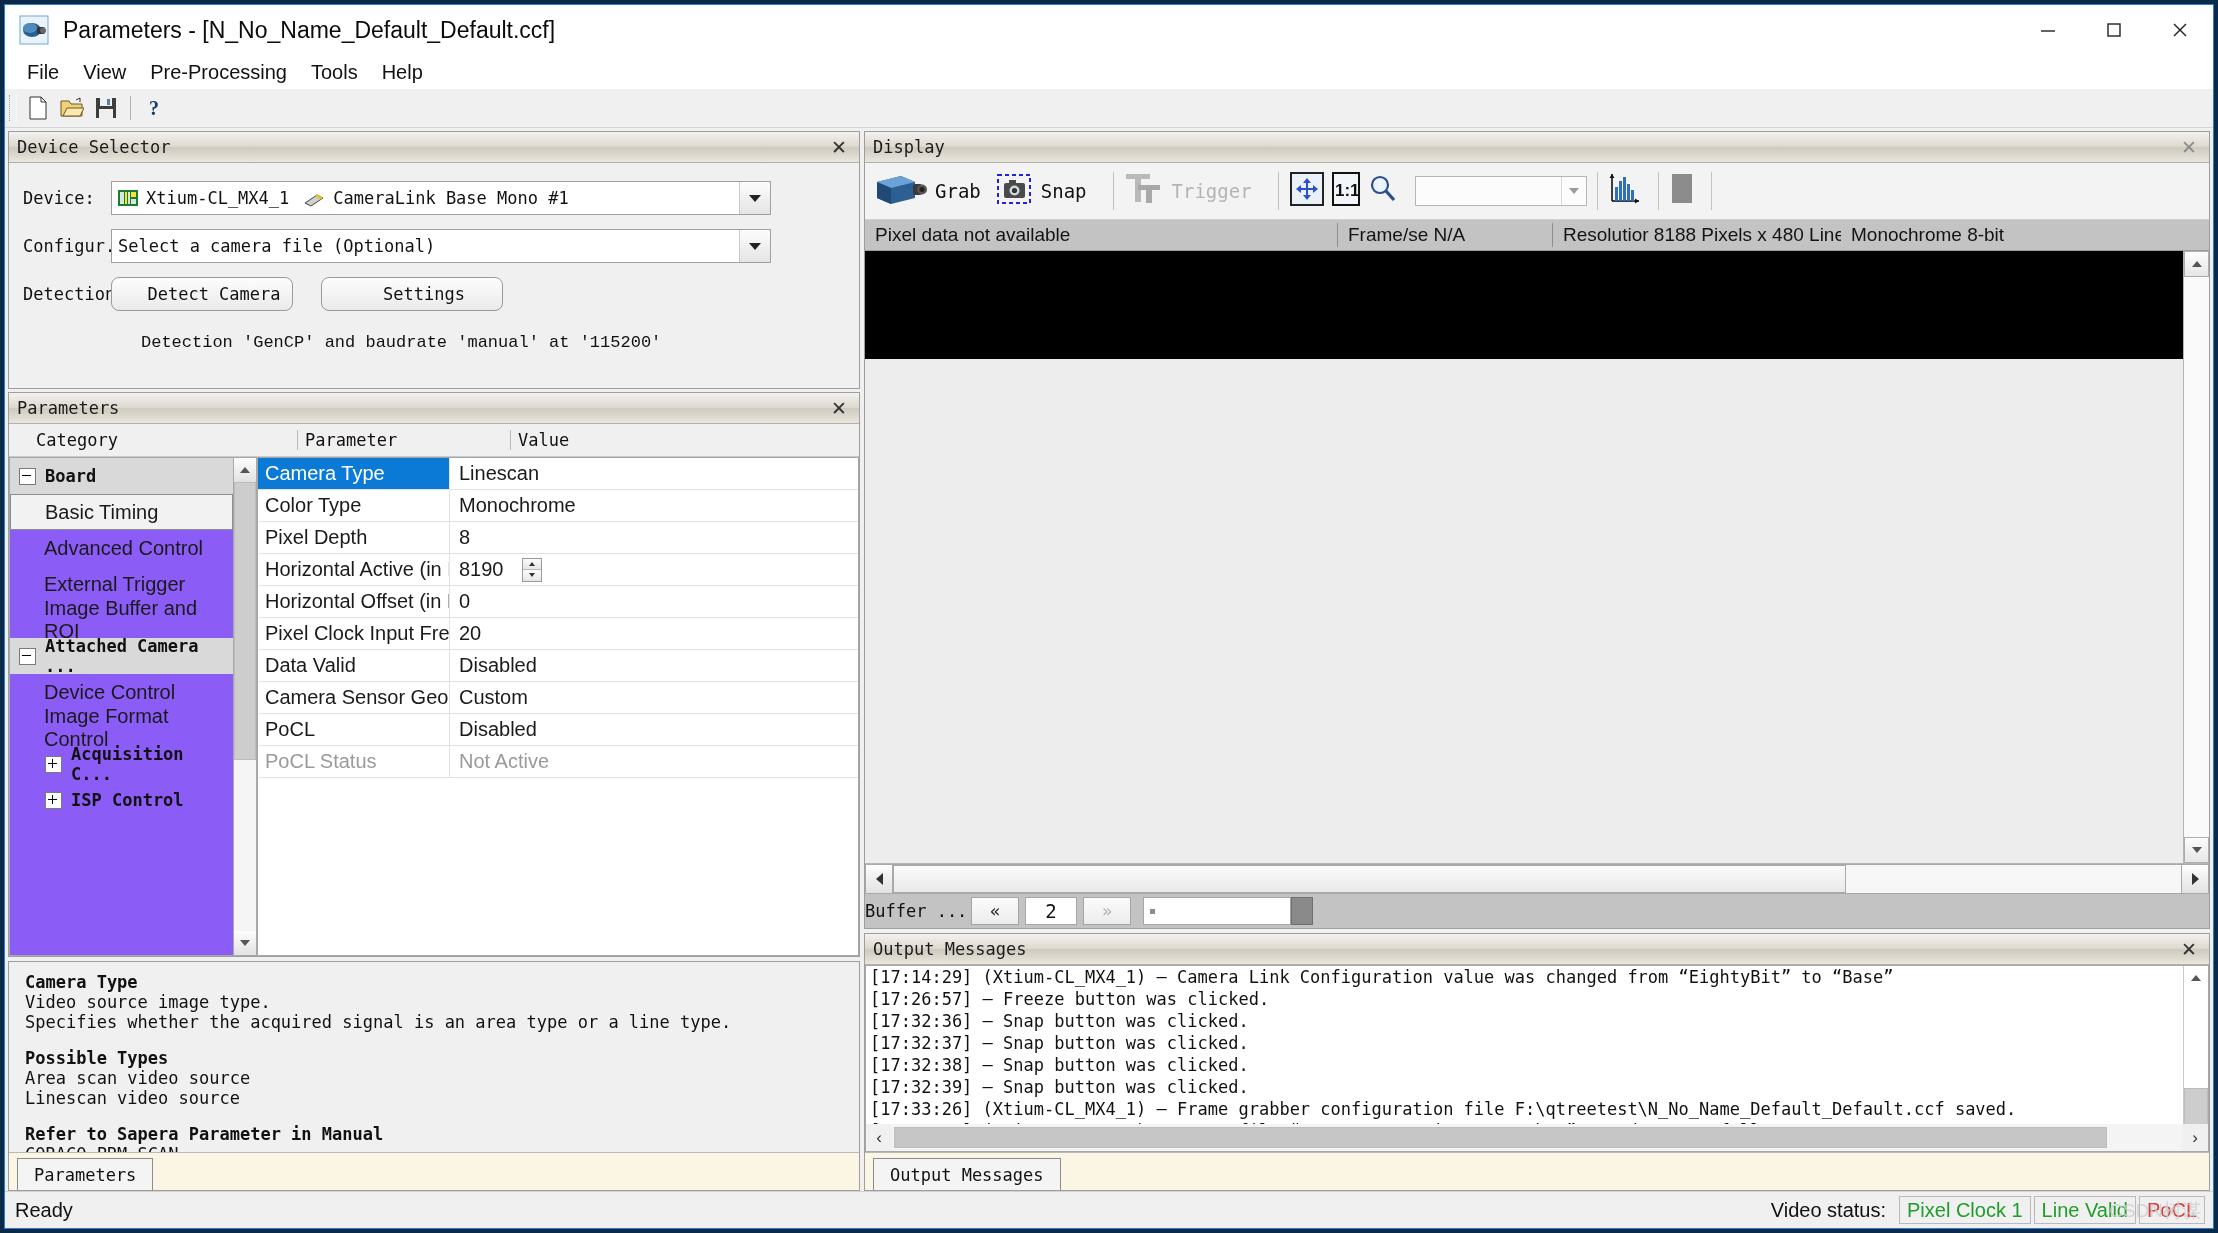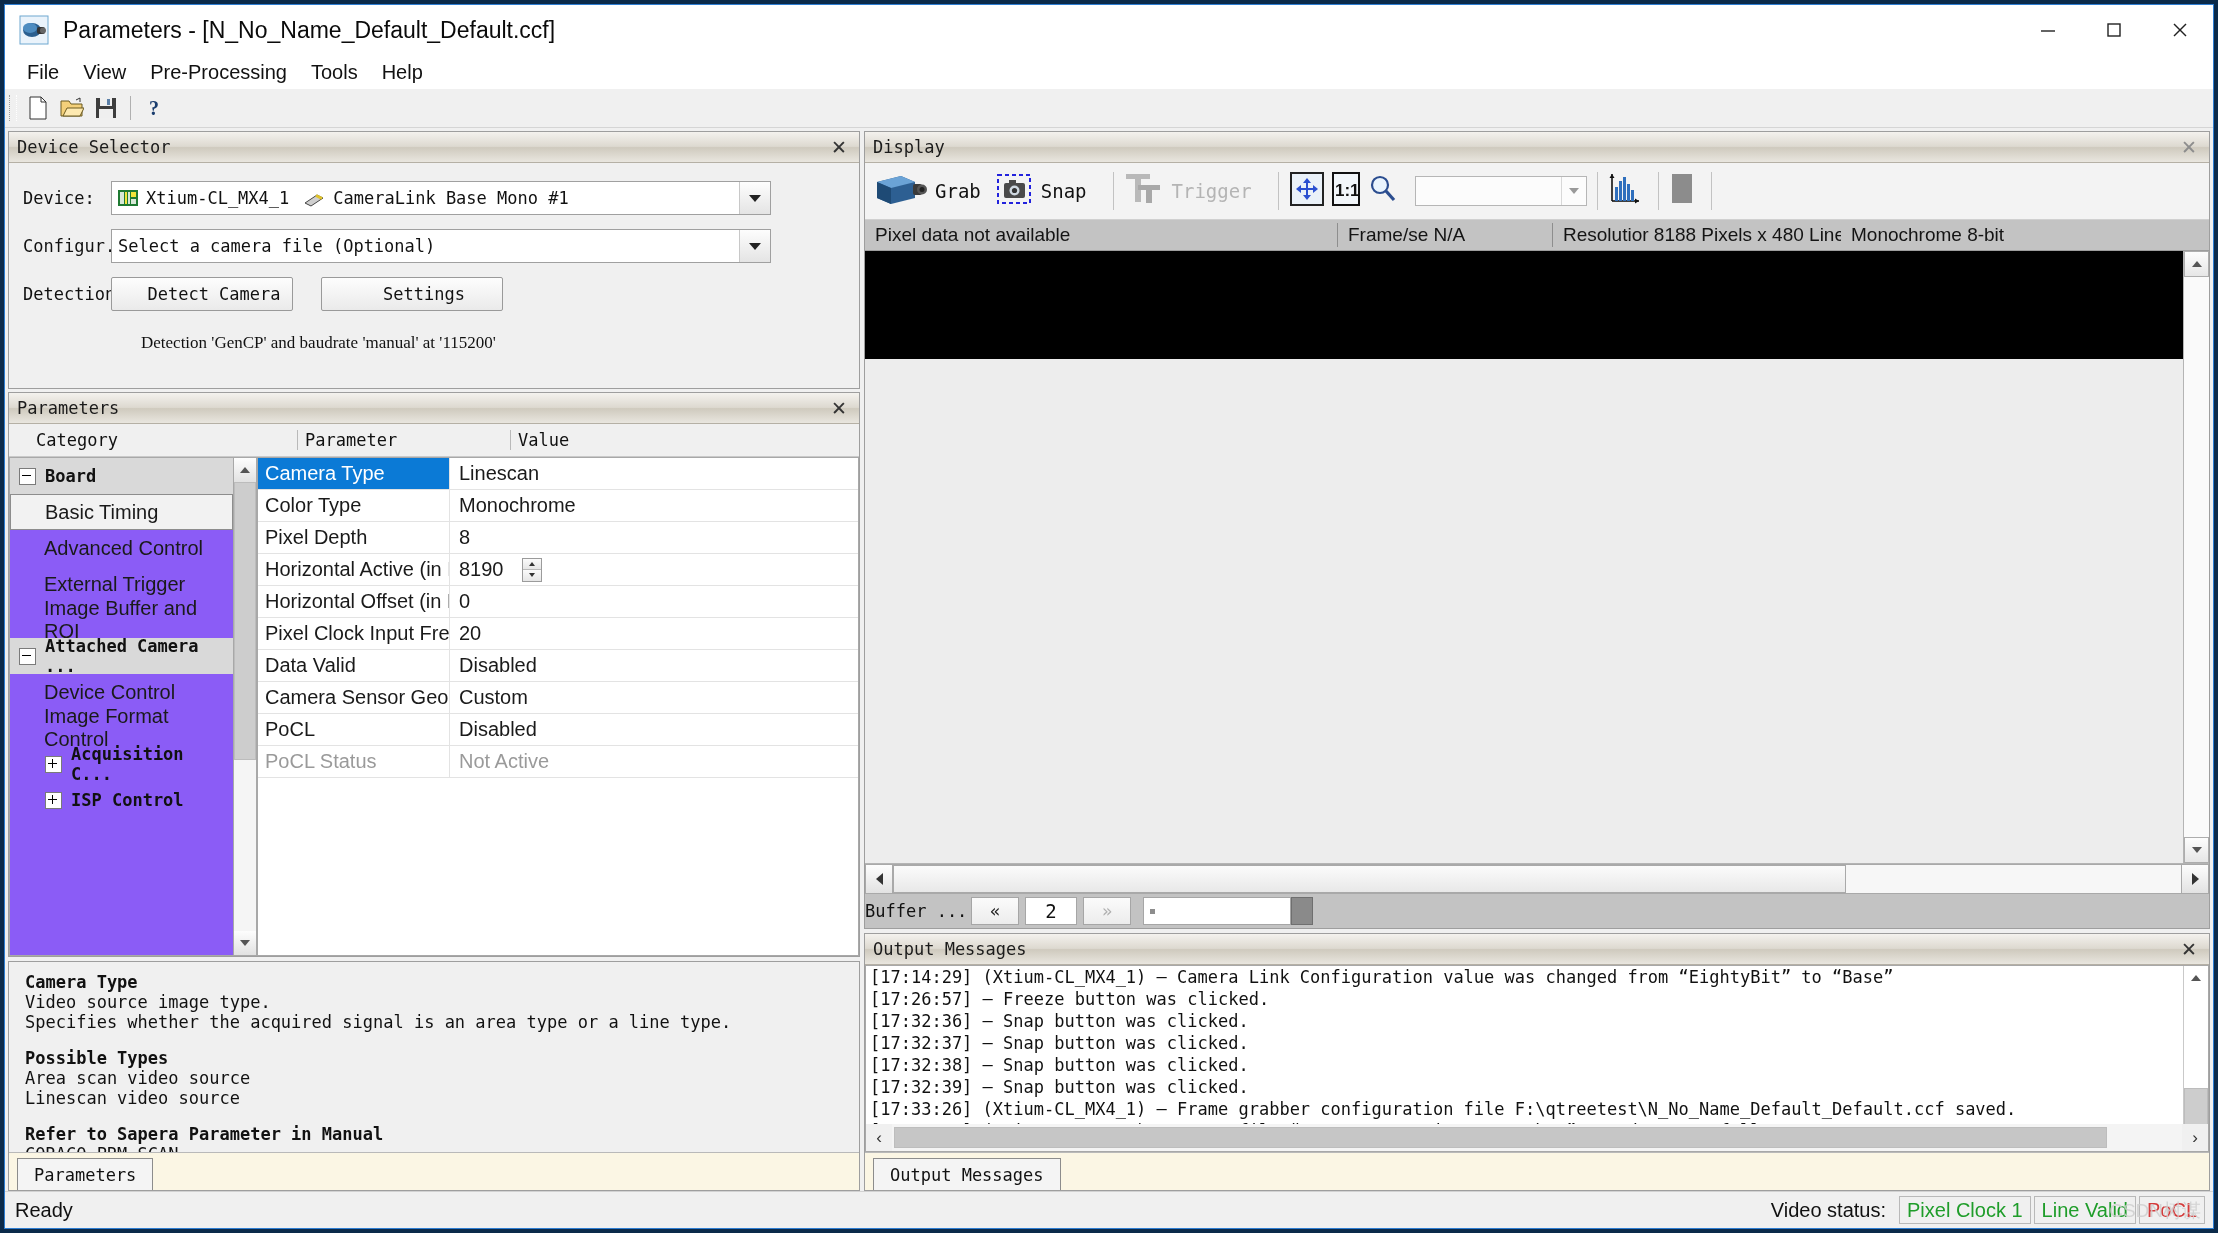--- a/index.html
+++ b/index.html
@@ -91,26 +91,26 @@
   .combo .carrow{
     width:30px;height:32px;flex:0 0 auto;border-left:1px solid #c8c8c8;
     background:linear-gradient(to bottom,#fdfdfd,#e4e4e4);
     display:flex;align-items:center;justify-content:center;
   }
   .tri-down{width:0;height:0;border-left:6px solid transparent;border-right:6px solid transparent;border-top:7px solid #222;}
   .dev-icon{width:20px;height:18px;margin-right:8px;flex:0 0 auto;}
   .cl-icon{width:22px;height:14px;margin:0 8px 0 14px;flex:0 0 auto;}
   .btn{
     height:34px;background:linear-gradient(to bottom,#fdfdfd,#eaeaea);
-    border:1px solid #9a9a9a;border-radius:2px;
+    border:1px solid #9a9a9a;border-radius:8px;
     font-family:"DejaVu Sans Mono",monospace;font-size:17px;color:#111;
     display:flex;align-items:center;justify-content:center;box-sizing:border-box;padding-left:24px;
   }
   .ds-note{
-    font-family:Liberation Serif, serif;font-size:17px;color:#111;
+    font-family:Liberation Mono, monospace;font-size:17px;color:#111;
     padding-left:132px;padding-top:8px;white-space:nowrap;
   }
 
   
   #parameters-panel{flex:1 1 auto;margin-top:3px;min-height:0;}
   .par-head{
     height:32px;background:#f0f0f0;display:flex;align-items:center;border-bottom:1px solid #c9c9c9;flex:0 0 auto;
   }
   .par-head .hcell{
     font-family:"DejaVu Sans Mono",monospace;font-size:17px;color:#111;padding-left:7px;

